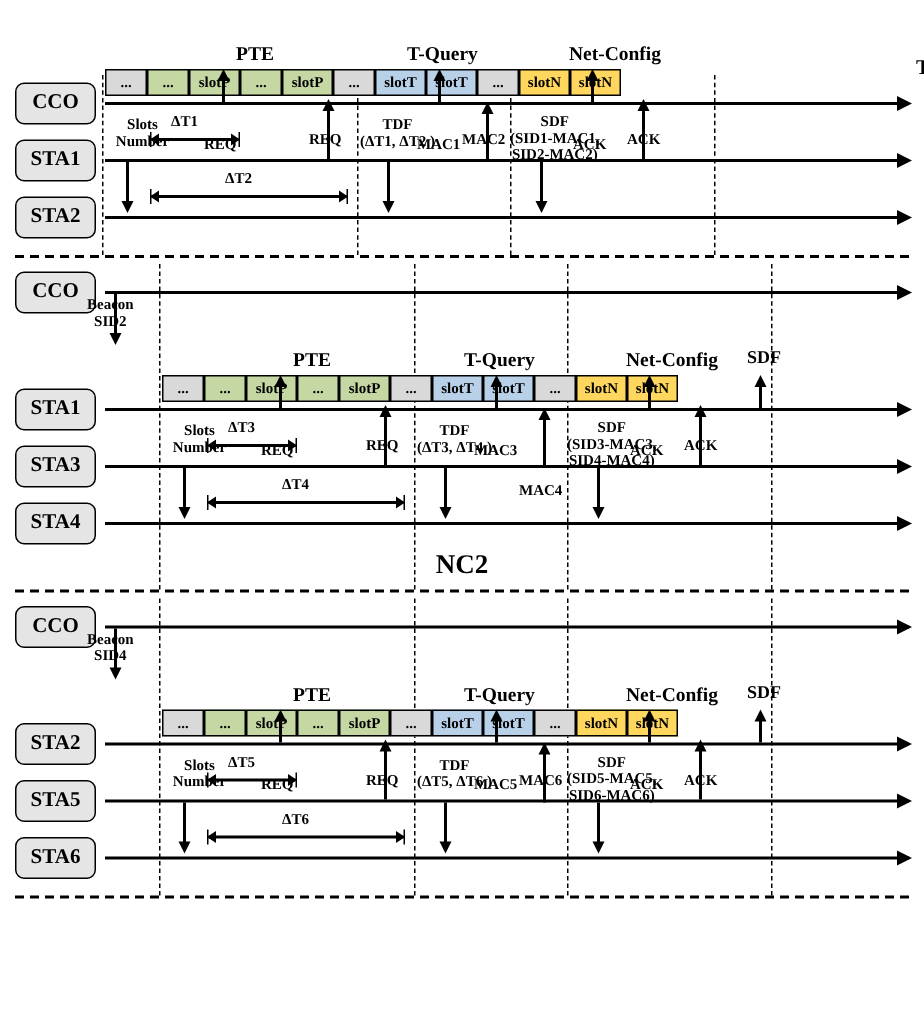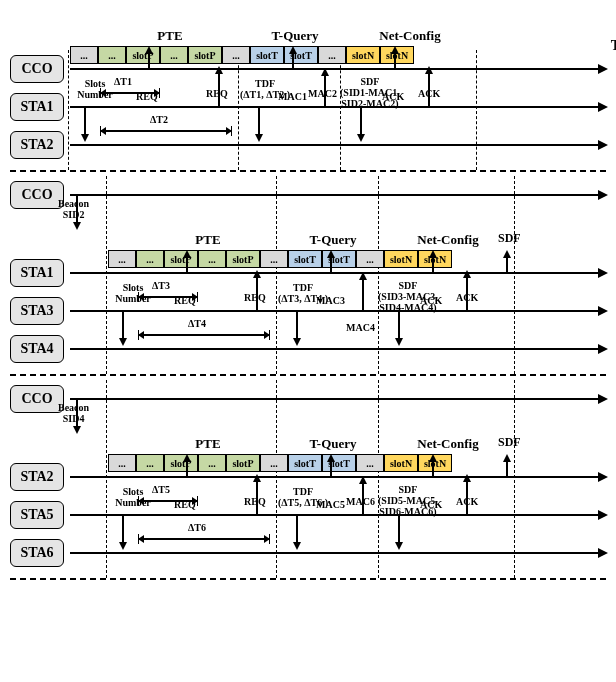--- a/index.html
+++ b/index.html
@@ -288,20 +288,21 @@
       </div>
       <div class="row">
         <div class="node">STA4</div>
         <div class="axis">
           <div class="hspan" style="left: 68px; width: 130px; top: -18px;">
             <div class="bar"></div>
           </div>
           <div class="lbl" style="left: 118px; top: -30px;">ΔT4</div>
         </div>
       </div>
+      <div class="nc-label">NC2</div>
     </div>
     <div class="panel">
       <div class="vline" style="left: 96px;"></div>
       <div class="vline" style="left: 266px;"></div>
       <div class="vline" style="left: 368px;"></div>
       <div class="vline" style="left: 504px;"></div>
       <div class="row">
         <div class="node">CCO</div>
         <div class="axis">
           <div class="arrow-down" style="left: 6px; height: 28px;"></div>

